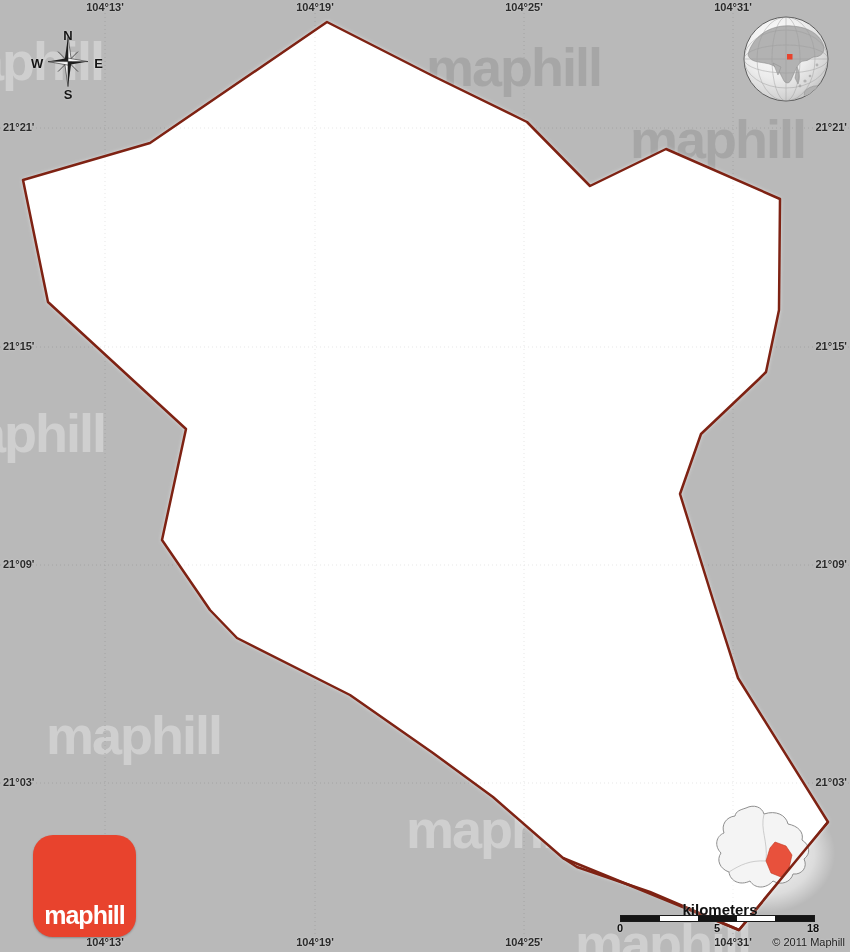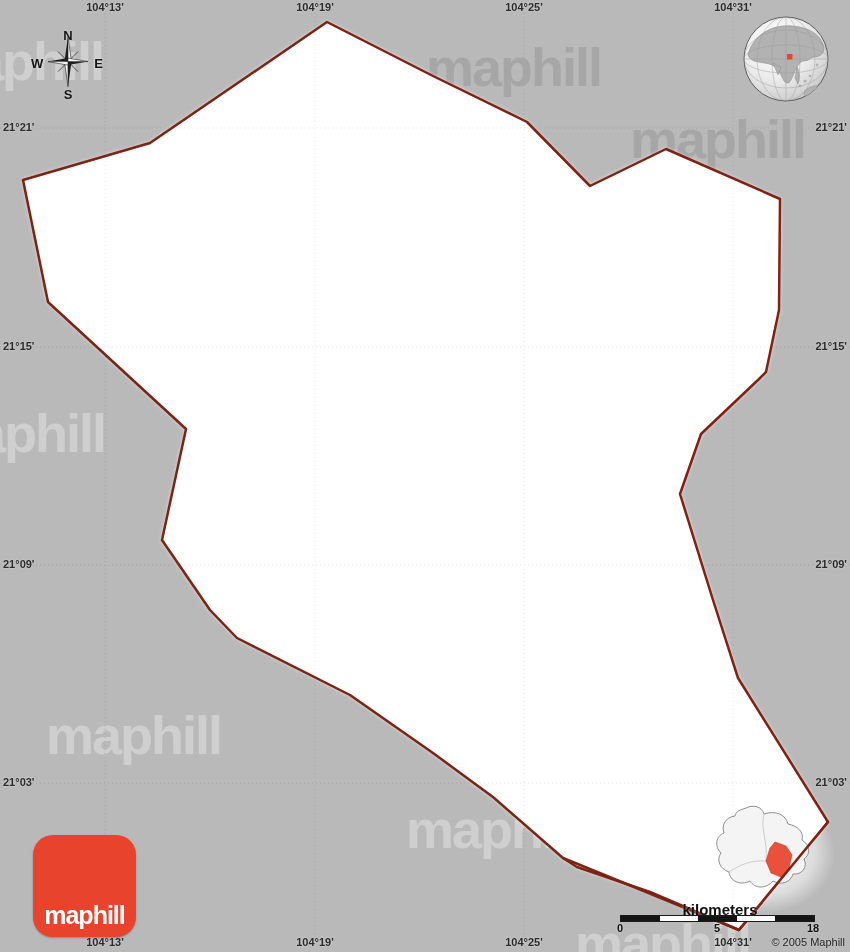--- a/index.html
+++ b/index.html
@@ -205,19 +205,19 @@
       <span style="background: rgb(20, 20, 20);"></span>
       <span style="background: rgb(255, 255, 255);"></span>
       <span style="background: rgb(20, 20, 20);"></span>
     </div>
   <div id="scale-ticks">
       <span class="scale-tick" style="left: 620px;">0</span>
       <span class="scale-tick" style="left: 717px;">5</span>
       <span class="scale-tick" style="left: 813px;">18</span>
     </div>
 
-  <div class="copyright">© 2005 Maphill</div>
+  <div class="copyright">© 2011 Maphill</div>
 
   <div class="logo" id="logo" style="background: rgb(232, 67, 45);">
     <span>maphill</span>
   </div>
 
 </div>
 
 </body></html>

